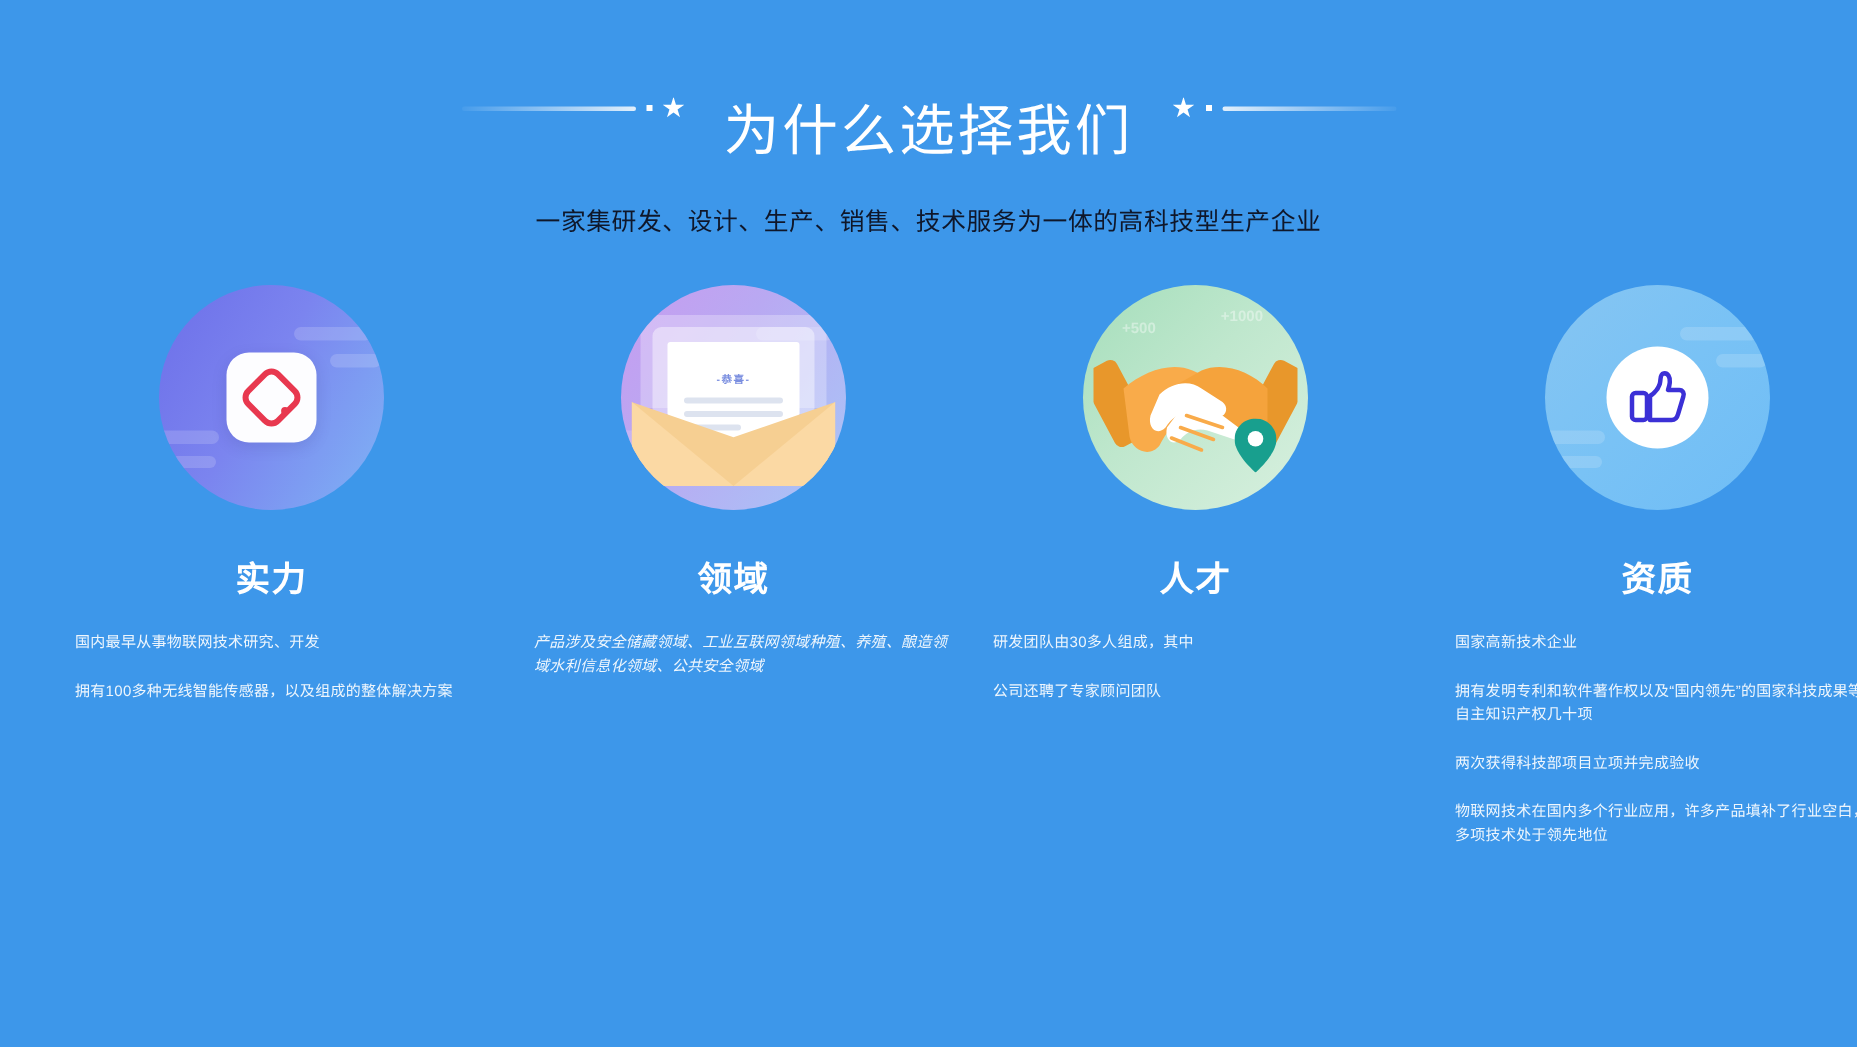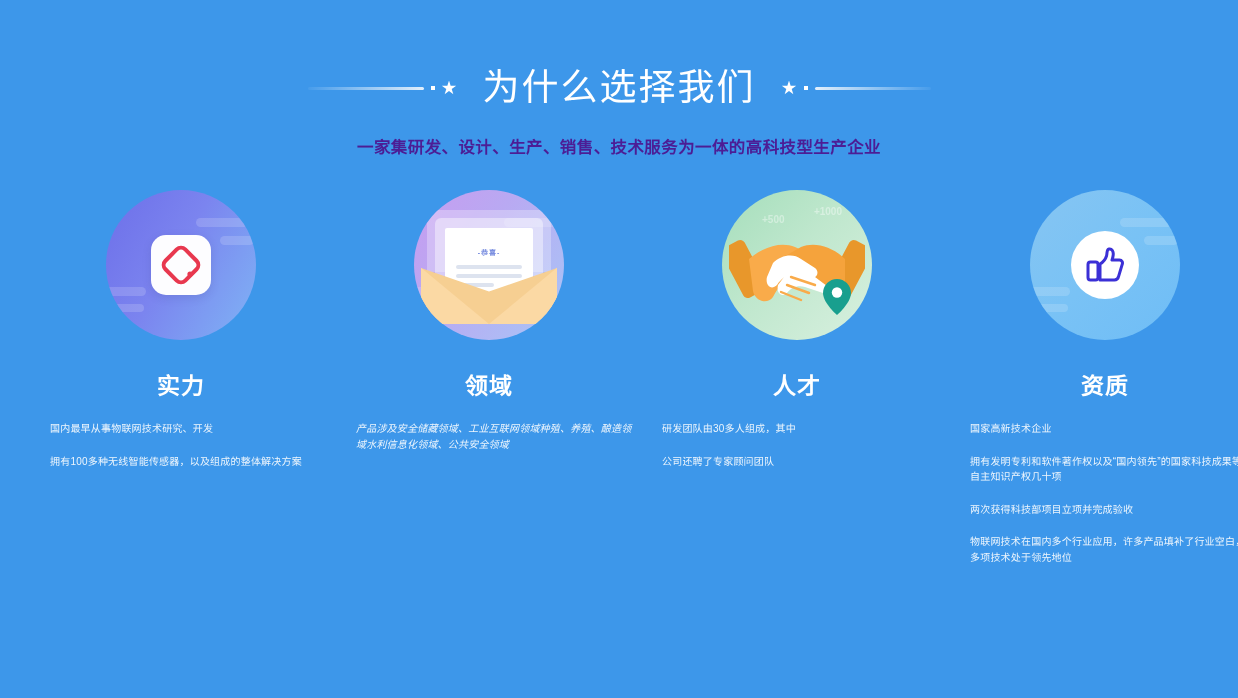--- a/index.html
+++ b/index.html
@@ -20,21 +20,20 @@
 
   
   .header {
     width: 100%;
     padding-top: 62px;
     text-align: center;
   }
 
   .title-row {
     display: flex;
-    align-items: center;
     justify-content: center;
     gap: 0;
     height: 52px;
   }
 
   .deco {
     display: flex;
     align-items: center;
     height: 20px;
   }
@@ -76,23 +75,23 @@
     letter-spacing: 2px;
     color: #ffffff;
     white-space: nowrap;
     padding: 0 26px;
     line-height: 52px;
   }
 
   .page-subtitle {
     margin-top: 20px;
     font-size: 16.5px;
-    color: #4c1d95;
+    color: #0f172a;
     letter-spacing: 0.4px;
-    font-weight: 700;
+    font-weight: 400;
   }
 
   
   .cards {
     display: flex;
     align-items: flex-start;
     justify-content: flex-start;
     padding: 0 14px;
     margin-top: 32px;
   }
@@ -227,21 +226,21 @@
   }
 
   
   .num-tex {
     position: absolute;
     color: rgba(255,255,255,0.40);
     font-size: 10px;
     font-weight: 700;
     pointer-events: none;
   }
-  .n1 { top: 24px; left: 40px; text-align: right; }
+  .n1 { top: 24px; left: 26px; text-align: right; }
   .n2 { top: 16px; right: 30px; }
   .n3 { top: 61px; left: 50px; }
 
   
   .white-disc {
     width: 68px;
     height: 68px;
     border-radius: 50%;
     background: #ffffff;
     display: flex;

